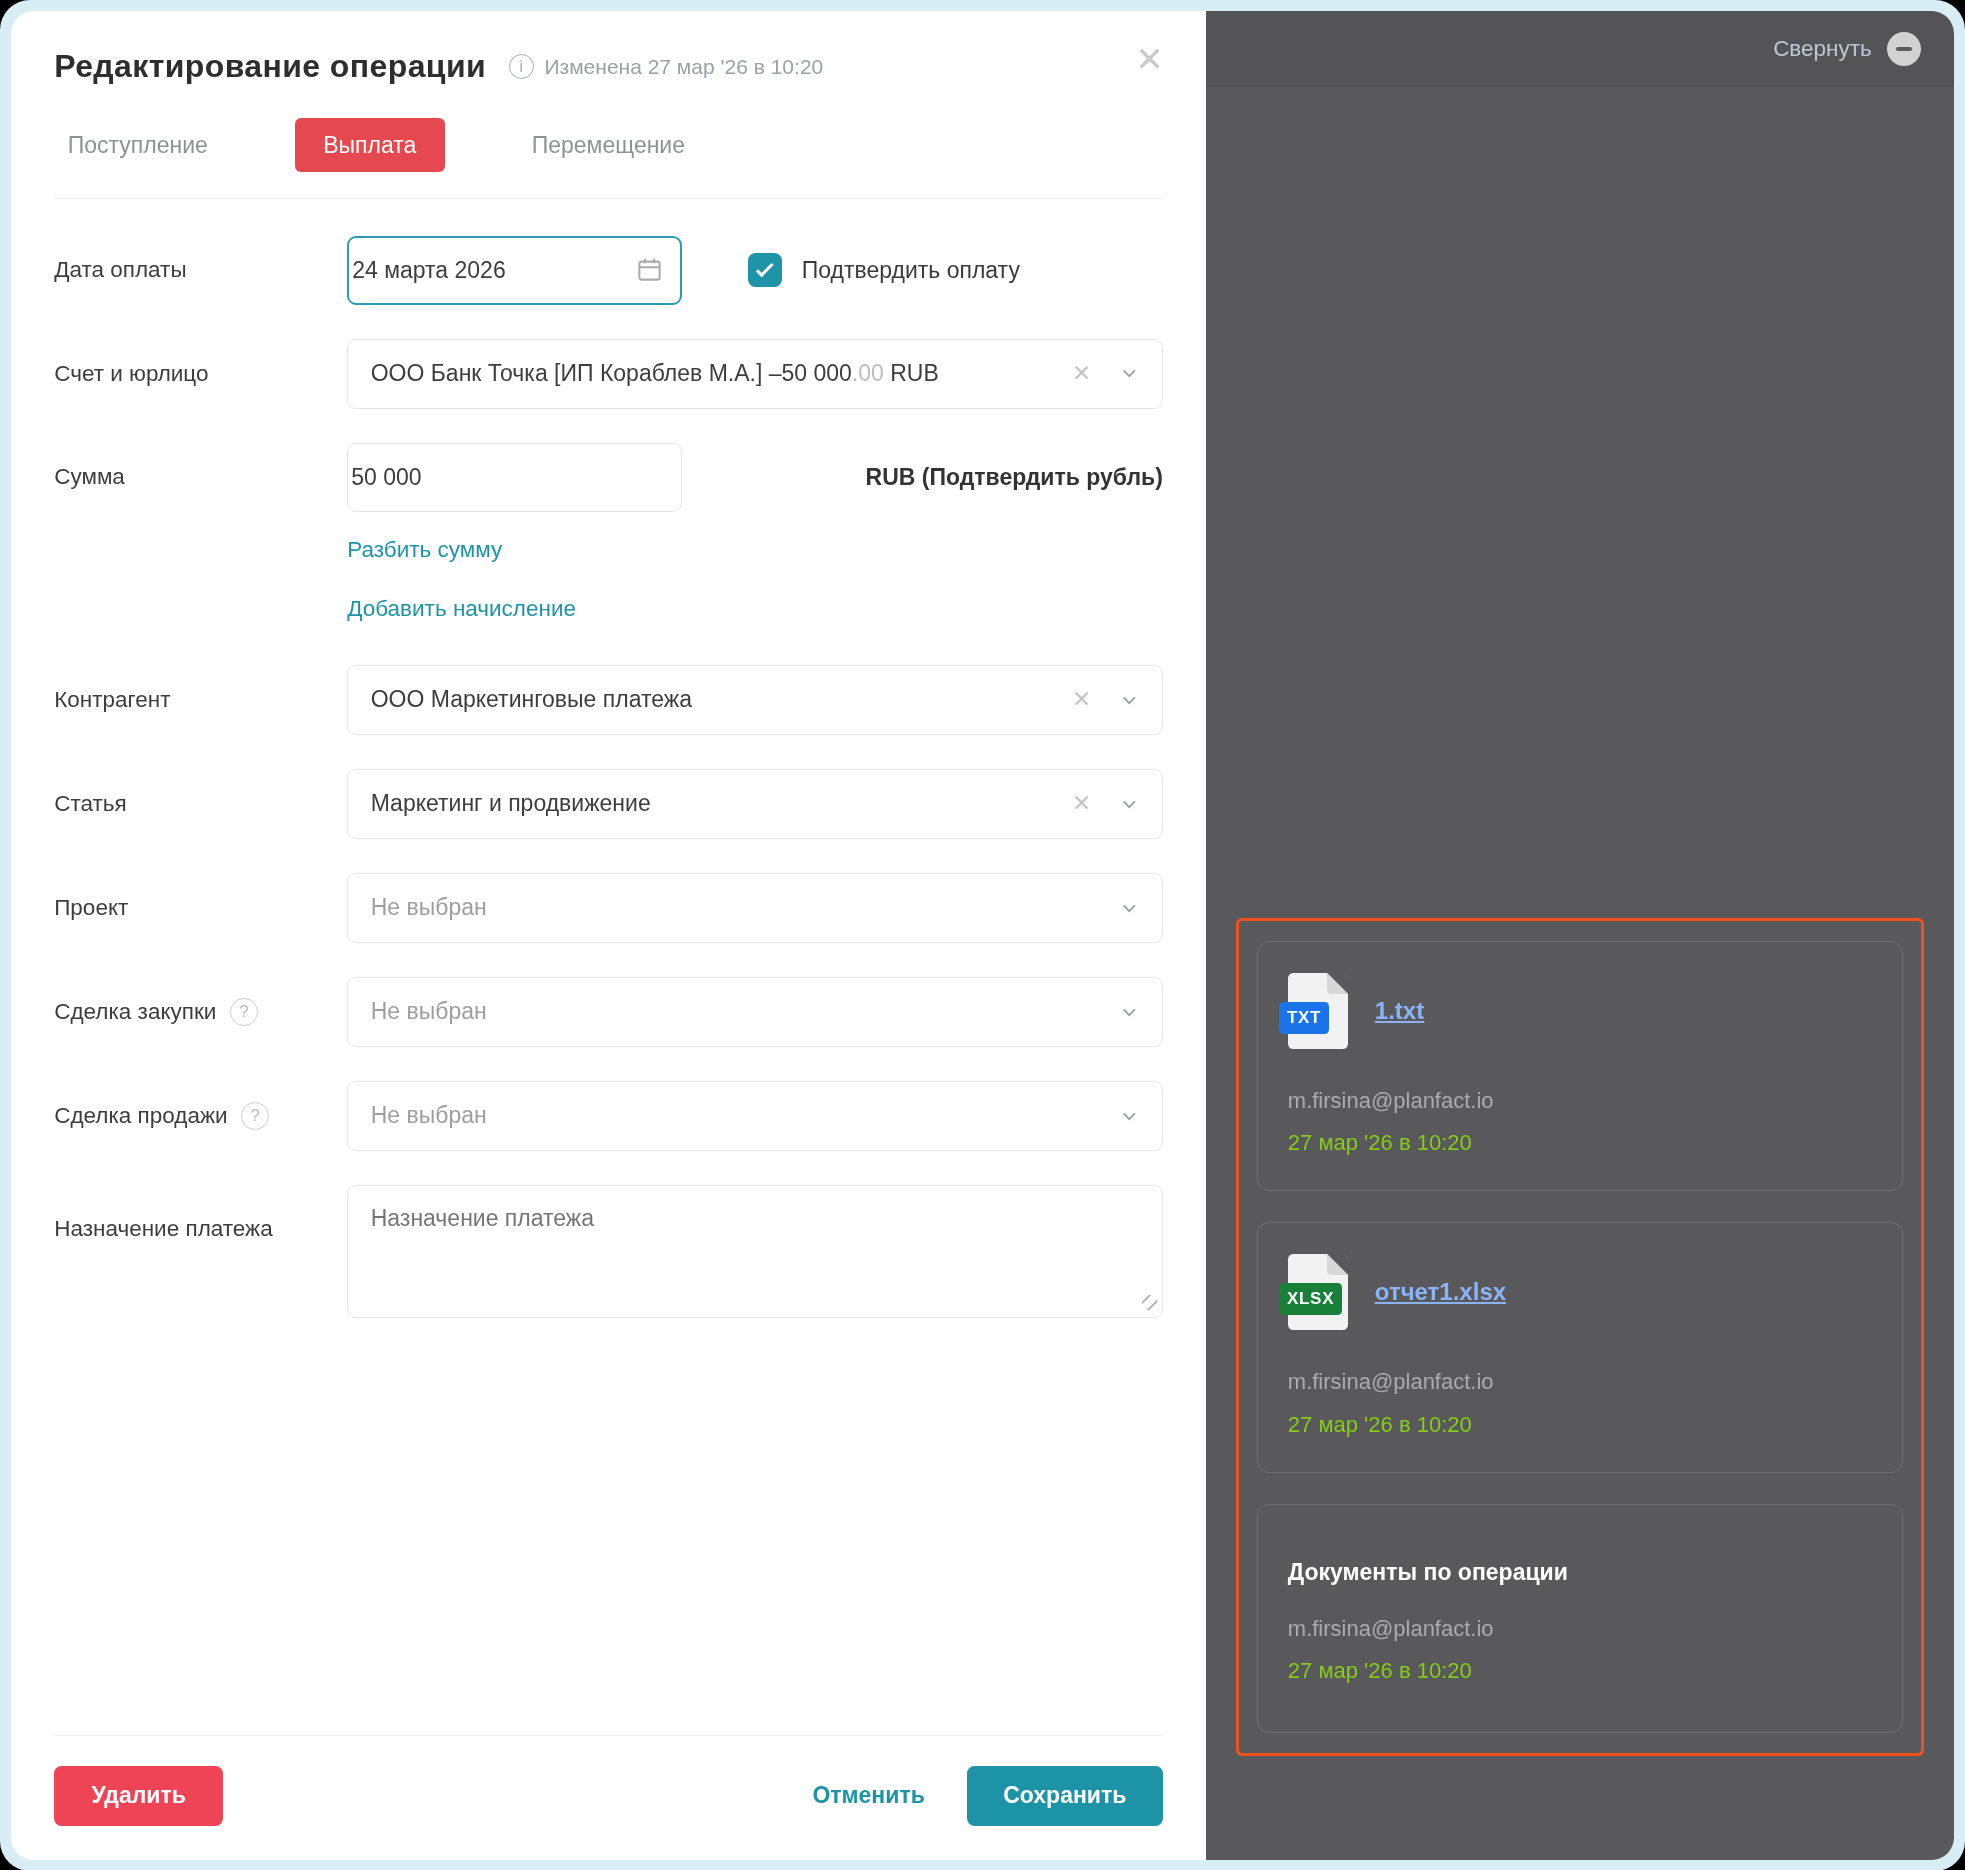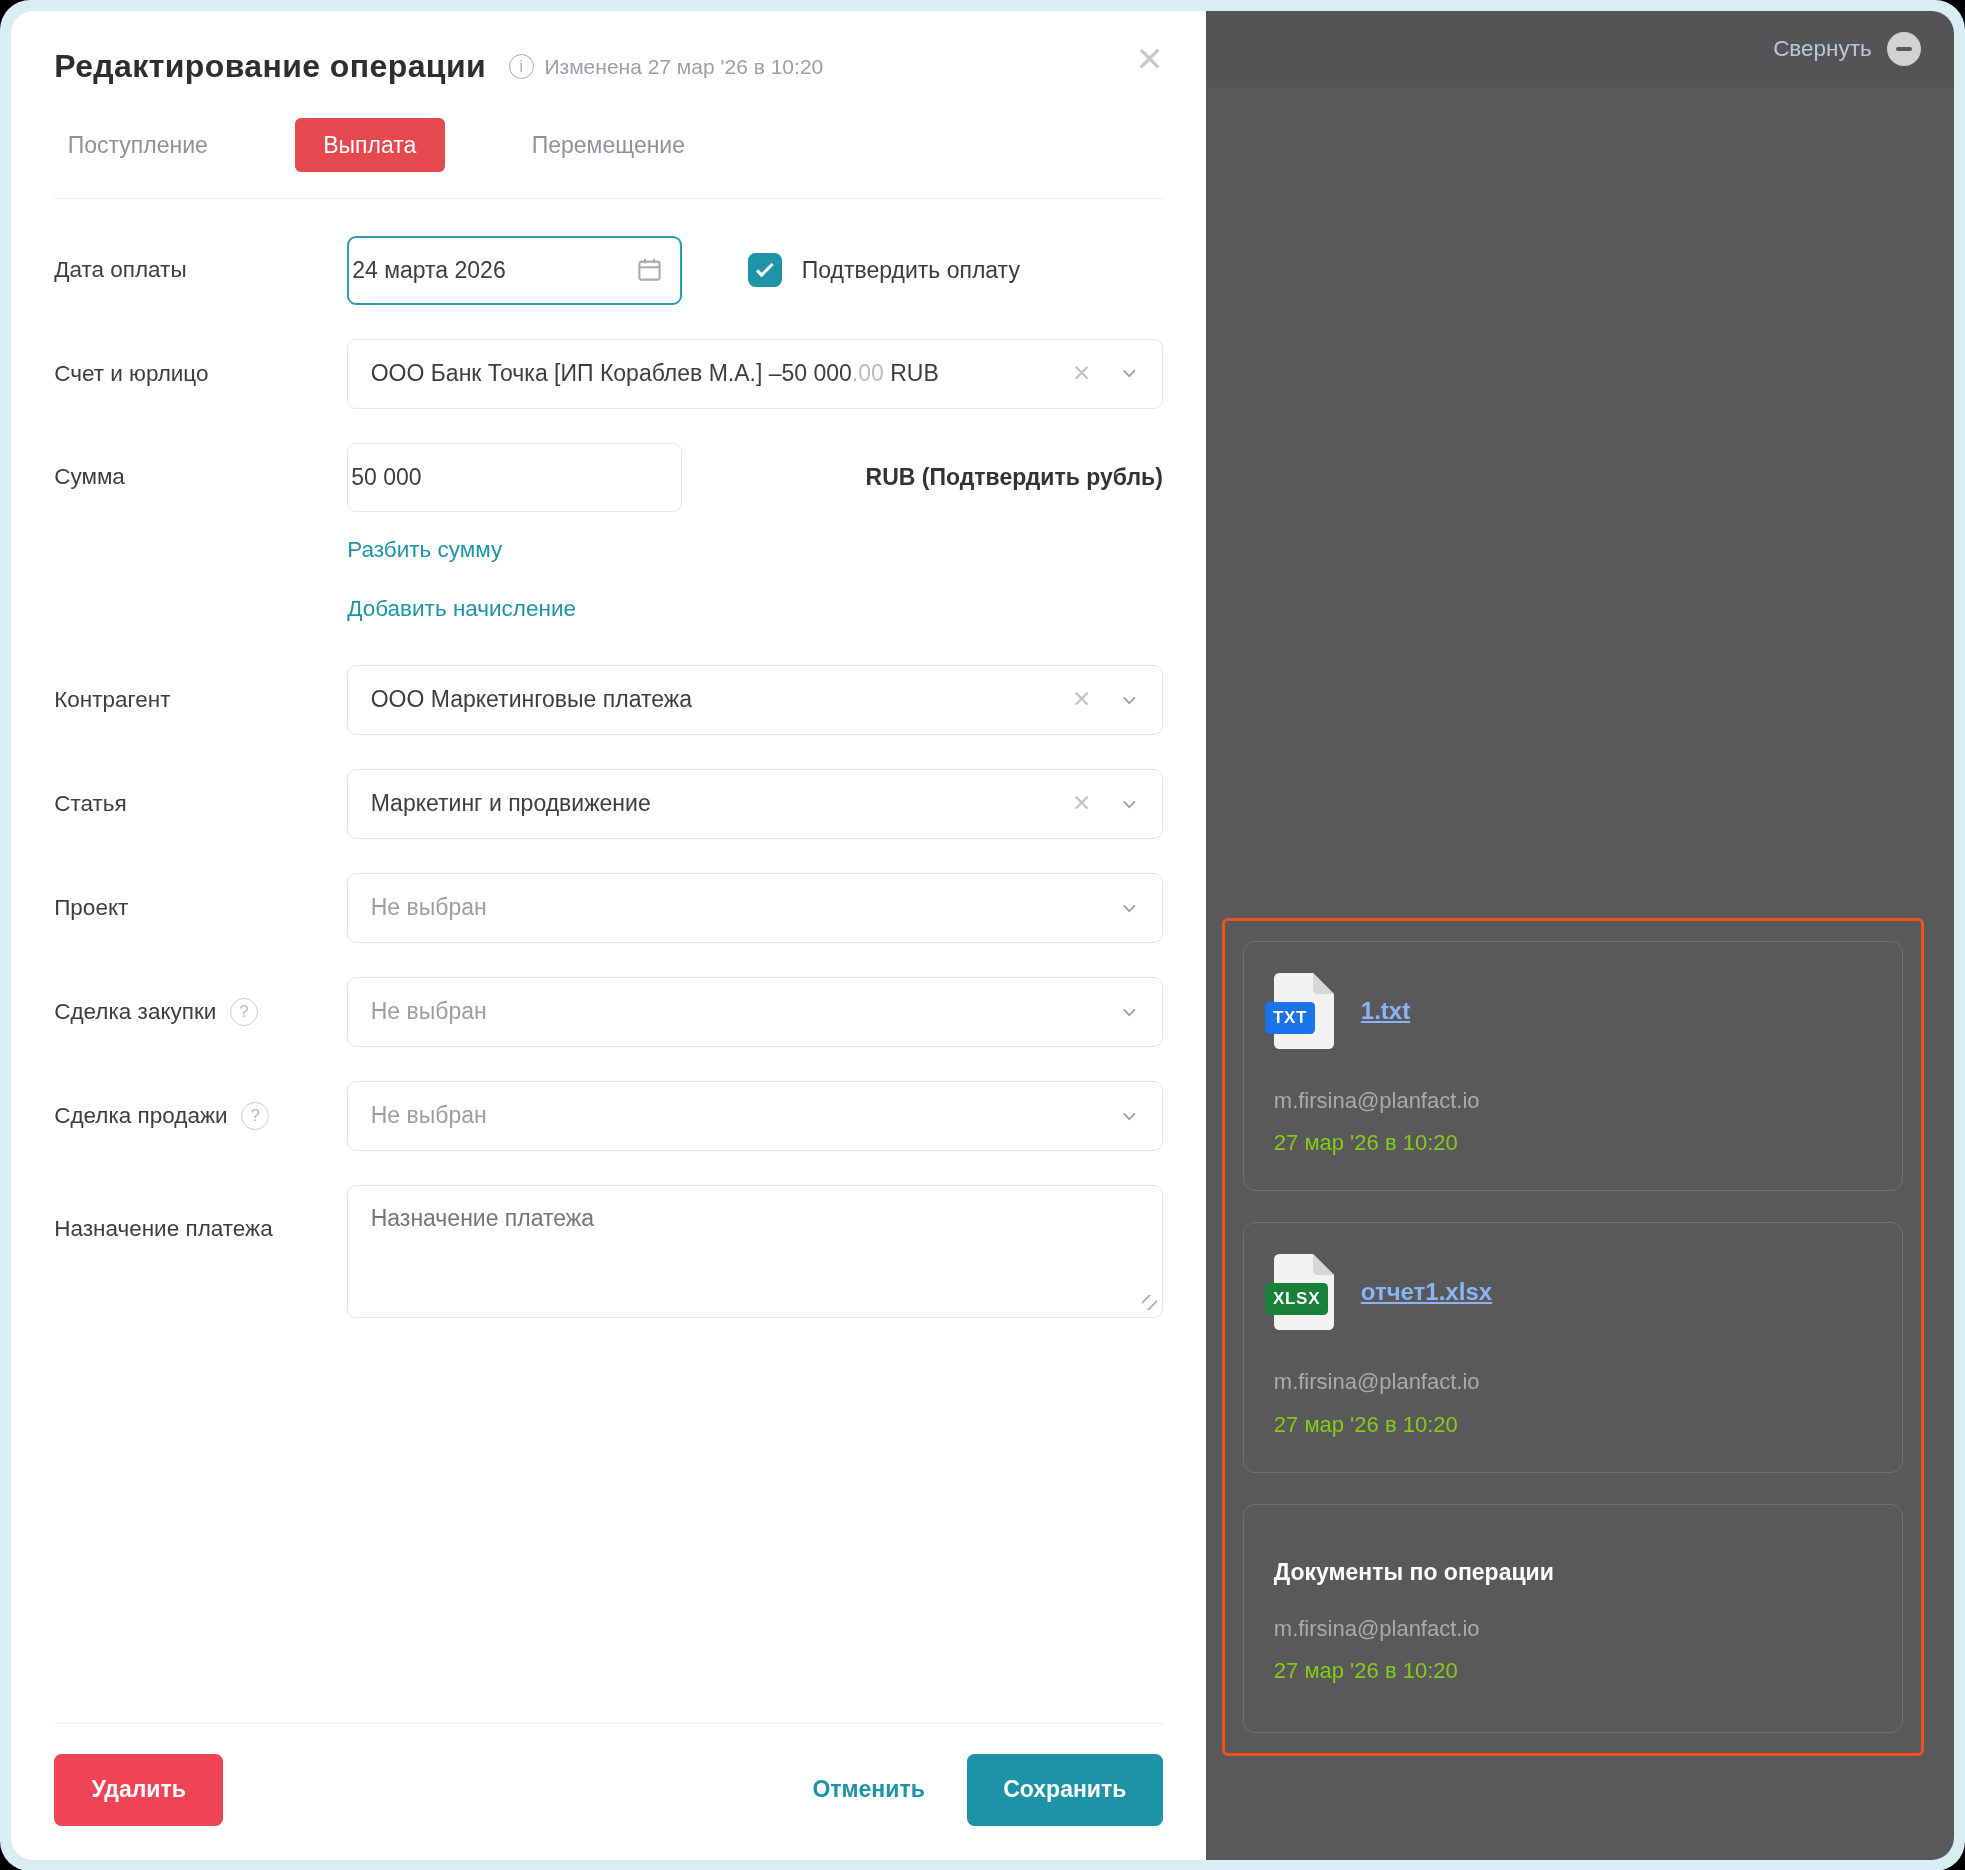--- a/index.html
+++ b/index.html
@@ -53,33 +53,33 @@
 
   .purpose-row { align-items:flex-start; }
   .purpose-row .row-label { padding-top:31px; }
   .textarea-wrap { position:relative; flex:1; }
   textarea.input { height:133px; padding:19.5px 22.5px; resize:none; display:block; }
   .resize-corner { position:absolute; right:6px; bottom:7.5px; width:15px; height:15px;
     background:repeating-linear-gradient(135deg, transparent 0 4.5px, #b9b9b9 4.5px 6.7px, transparent 6.7px 9px); }
 
   .spacer { flex:1; }
   .modal-footer { border-top:1.5px solid #efefef; padding-top:30px; display:flex; align-items:center; }
-  .btn { height:72px; border:none; border-radius:7.5px; font-size:23px; font-weight:bold; color:#fff; cursor:pointer; font-family:inherit; }
+  .btn { height:60px; border:none; border-radius:7.5px; font-size:23px; font-weight:bold; color:#fff; cursor:pointer; font-family:inherit; }
   .delete-btn { width:169px; background:#ef4356; }
   .cancel-link { margin-left:auto; margin-right:42px; color:#1d93a8; font-size:23px; font-weight:bold; background:none; border:none; cursor:pointer; font-family:inherit; }
   .save-btn { width:196px; background:#1d93a8; }
 
   
   .panel { width:748px; flex:0 0 748px; background:#59595b; display:flex; flex-direction:column; }
   .panel-header { height:76px; display:flex; align-items:center; justify-content:flex-end; gap:15px; padding:0 33px; background:rgba(0,0,0,0.05); cursor:pointer; }
   .collapse-label { color:#b9c9d6; font-size:22.5px; }
   .minus-circle { width:34px; height:34px; border-radius:50%; background:#d2d2d2; display:grid; place-items:center; }
   .minus-bar { width:16.5px; height:4.5px; background:#59595b; border-radius:2.2px; }
 
-  .panel-body { flex:1; display:flex; flex-direction:column; justify-content:flex-end; padding:0 30px 58px 16px; }
+  .panel-body { flex:1; display:flex; flex-direction:column; justify-content:flex-end; padding:0 30px 58px 30px; }
   .attach-group { border:3px solid #f1511b; border-radius:6px; padding:19.5px 18px; display:flex; flex-direction:column; gap:31px; margin-bottom:46px; }
   .attach-card { border:1.5px solid #707072; border-radius:12px; padding:31px 30px 34px 30px; }
   .file-row { display:flex; align-items:center; gap:27px; }
   .doc-icon { width:60px; height:76px; background:#f2f2f2; border-radius:5.2px; position:relative; }
   .doc-fold { position:absolute; top:0; right:0; width:0; height:0;
     border-top:21px solid #59595b; border-left:21px solid #d7d7d7; border-radius:0 4.5px 0 4.5px; }
   .doc-badge { position:absolute; left:-9px; bottom:15px; color:#fff; font-weight:bold; font-size:17px; padding:6px 8.2px; border-radius:4.5px; letter-spacing:0.7px; }
   .badge-txt { background:#1a73e8; }
   .badge-xlsx { background:#188038; }
   .file-link { color:#8ab4f8; font-size:24px; font-weight:bold; text-decoration:underline; background:none; border:none; cursor:pointer; font-family:inherit; }

